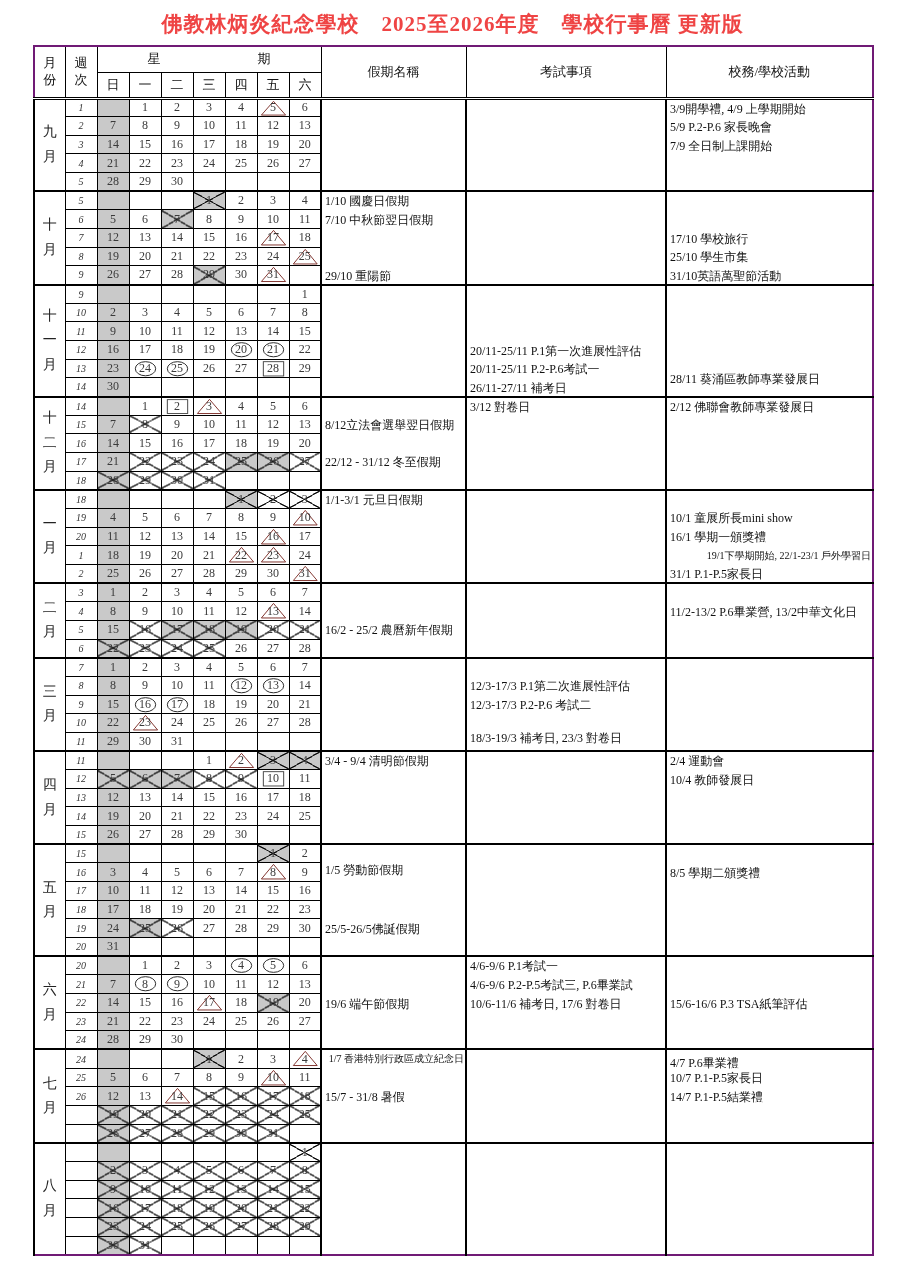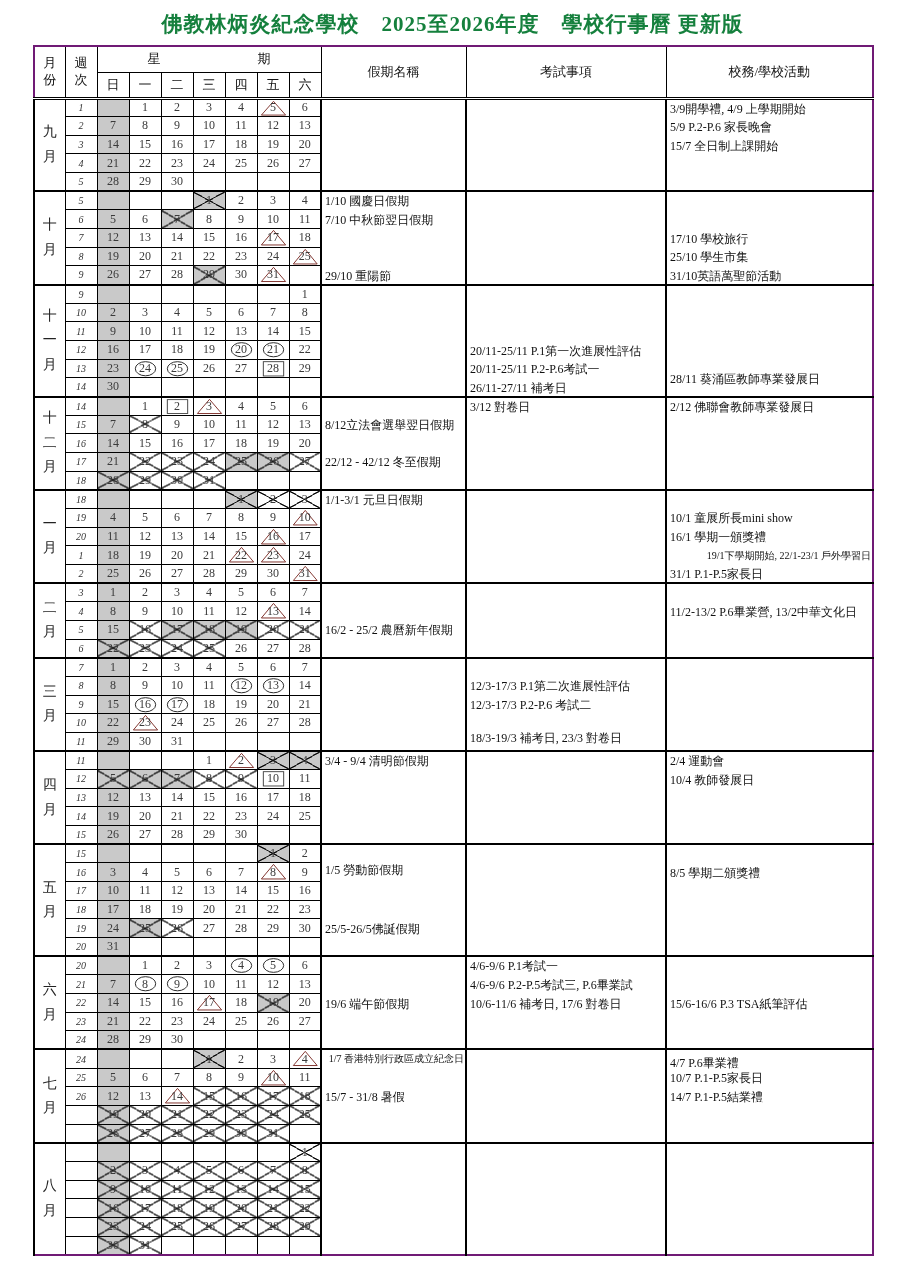--- a/index.html
+++ b/index.html
@@ -2,21 +2,21 @@
 <html style="--shade: #c9c9c9; --cross: #111111;"><head>
 <meta charset="utf-8">
 <style>
   html,body{margin:0;padding:0;background:#fff;}
   .page{
     width:905px;height:1280px;background:#fff;position:relative;overflow:hidden;
     font-family:"Liberation Serif","DejaVu Serif",serif;color:#222;
   }
   .title{
     text-align:center;padding-top:10px;font-size:21px;font-weight:600;
-    letter-spacing:1px;color:#15803d;
+    letter-spacing:1px;color:#ef4444;
   }
   table.cal{
     border-collapse:collapse;table-layout:fixed;margin:7px 0 0 33px;
     width:839px;border:2px solid #701a75;
   }
   col.c-month{width:31px}
   col.c-week{width:32px}
   col.c-day{width:32px}
   col.c-holiday{width:145px}
   col.c-exam{width:200px}
@@ -115,21 +115,21 @@
           <td class="notes-cell" rowspan="5">
             <div class="notes-wrap"></div>
           </td>
           <td class="notes-cell" rowspan="5">
             <div class="notes-wrap"></div>
           </td>
           <td class="notes-cell" rowspan="5">
             <div class="notes-wrap">
               <div class="note-line" style="top: 0px;">3/9開學禮, 4/9 上學期開始</div>
               <div class="note-line" style="top: 18.66px;">5/9 P.2-P.6 家長晚會</div>
-              <div class="note-line" style="top: 37.32px;">15/7 全日制上課開始</div>
+              <div class="note-line" style="top: 37.32px;">7/9 全日制上課開始</div>
             </div>
           </td>
         </tr>
         <tr>
           <td class="week-cell">2</td>
           <td class="day-cell shaded"><span class="d">7</span></td>
           <td class="day-cell"><span class="d">8</span></td>
           <td class="day-cell"><span class="d">9</span></td>
           <td class="day-cell"><span class="d">10</span></td>
           <td class="day-cell"><span class="d">11</span></td>
@@ -342,21 +342,21 @@
             </svg><span class="d">2</span></td>
           <td class="day-cell"><svg class="mark" viewBox="0 0 32 19" preserveAspectRatio="none">
               <polygon points="16,1.5 28.5,17.2 3.5,17.2" stroke="#7b2b25" fill="none" stroke-width="1"></polygon>
             </svg><span class="d">3</span></td>
           <td class="day-cell"><span class="d">4</span></td>
           <td class="day-cell"><span class="d">5</span></td>
           <td class="day-cell"><span class="d">6</span></td>
           <td class="notes-cell" rowspan="5">
             <div class="notes-wrap">
               <div class="note-line" style="top: 18.66px;">8/12立法會選舉翌日假期</div>
-              <div class="note-line" style="top: 55.98px;">22/12 - 42/12 冬至假期</div>
+              <div class="note-line" style="top: 55.98px;">22/12 - 31/12 冬至假期</div>
             </div>
           </td>
           <td class="notes-cell" rowspan="5">
             <div class="notes-wrap">
               <div class="note-line" style="top: 0px;">3/12 對卷日</div>
             </div>
           </td>
           <td class="notes-cell" rowspan="5">
             <div class="notes-wrap">
               <div class="note-line" style="top: 0px;">2/12 佛聯會教師專業發展日</div>

